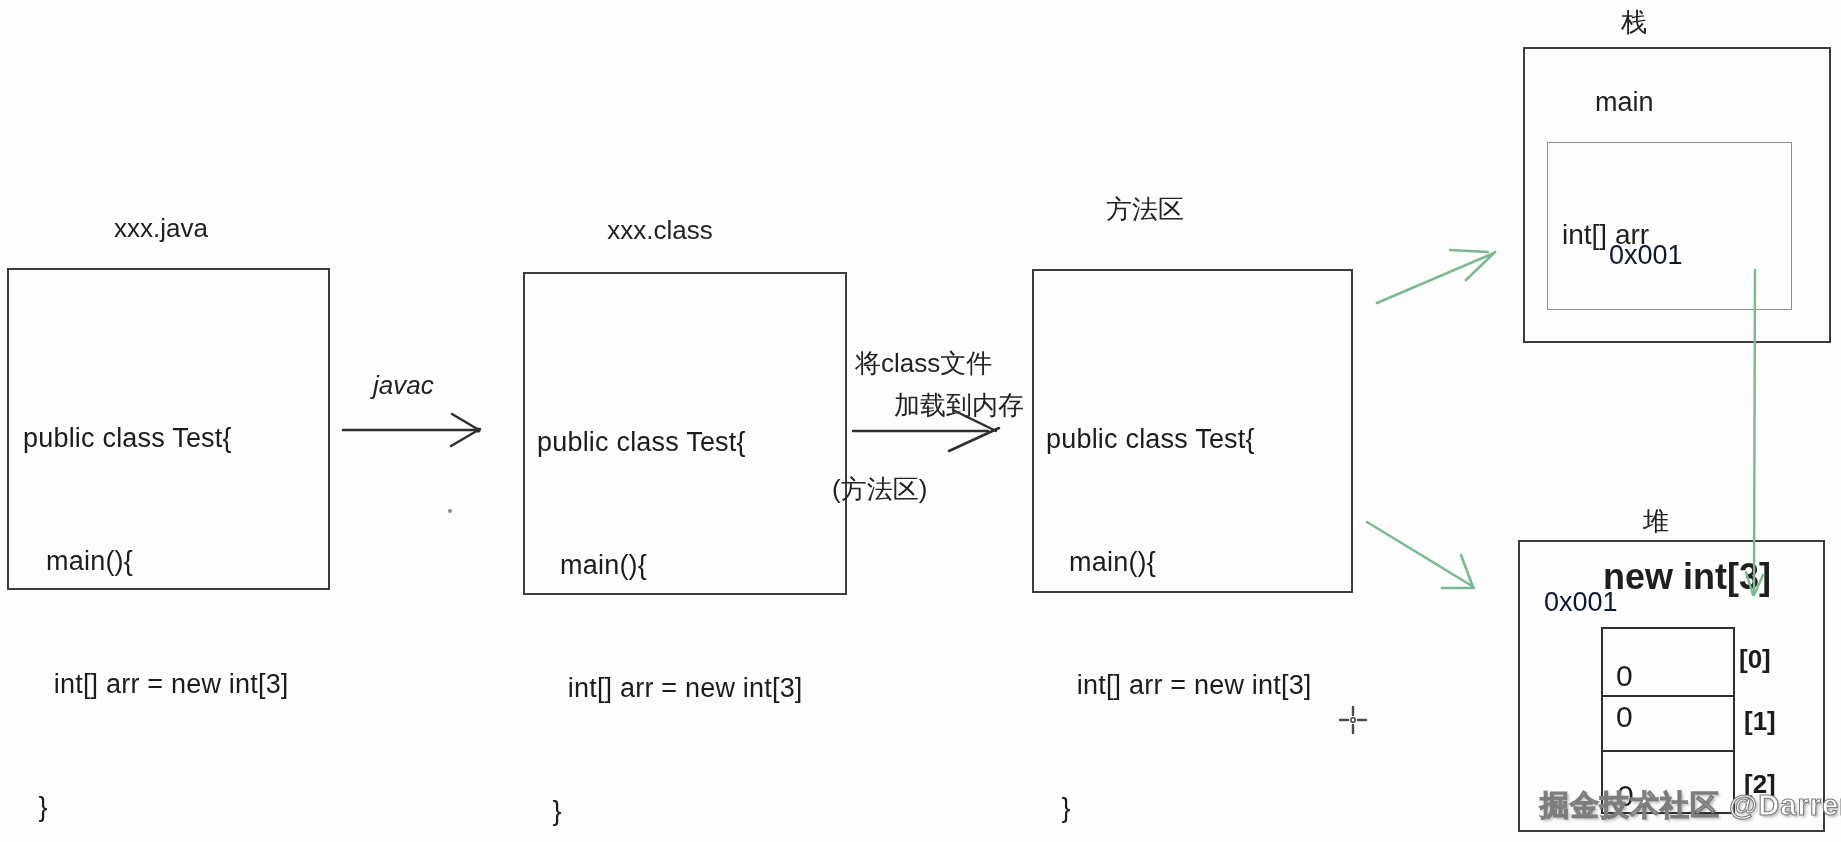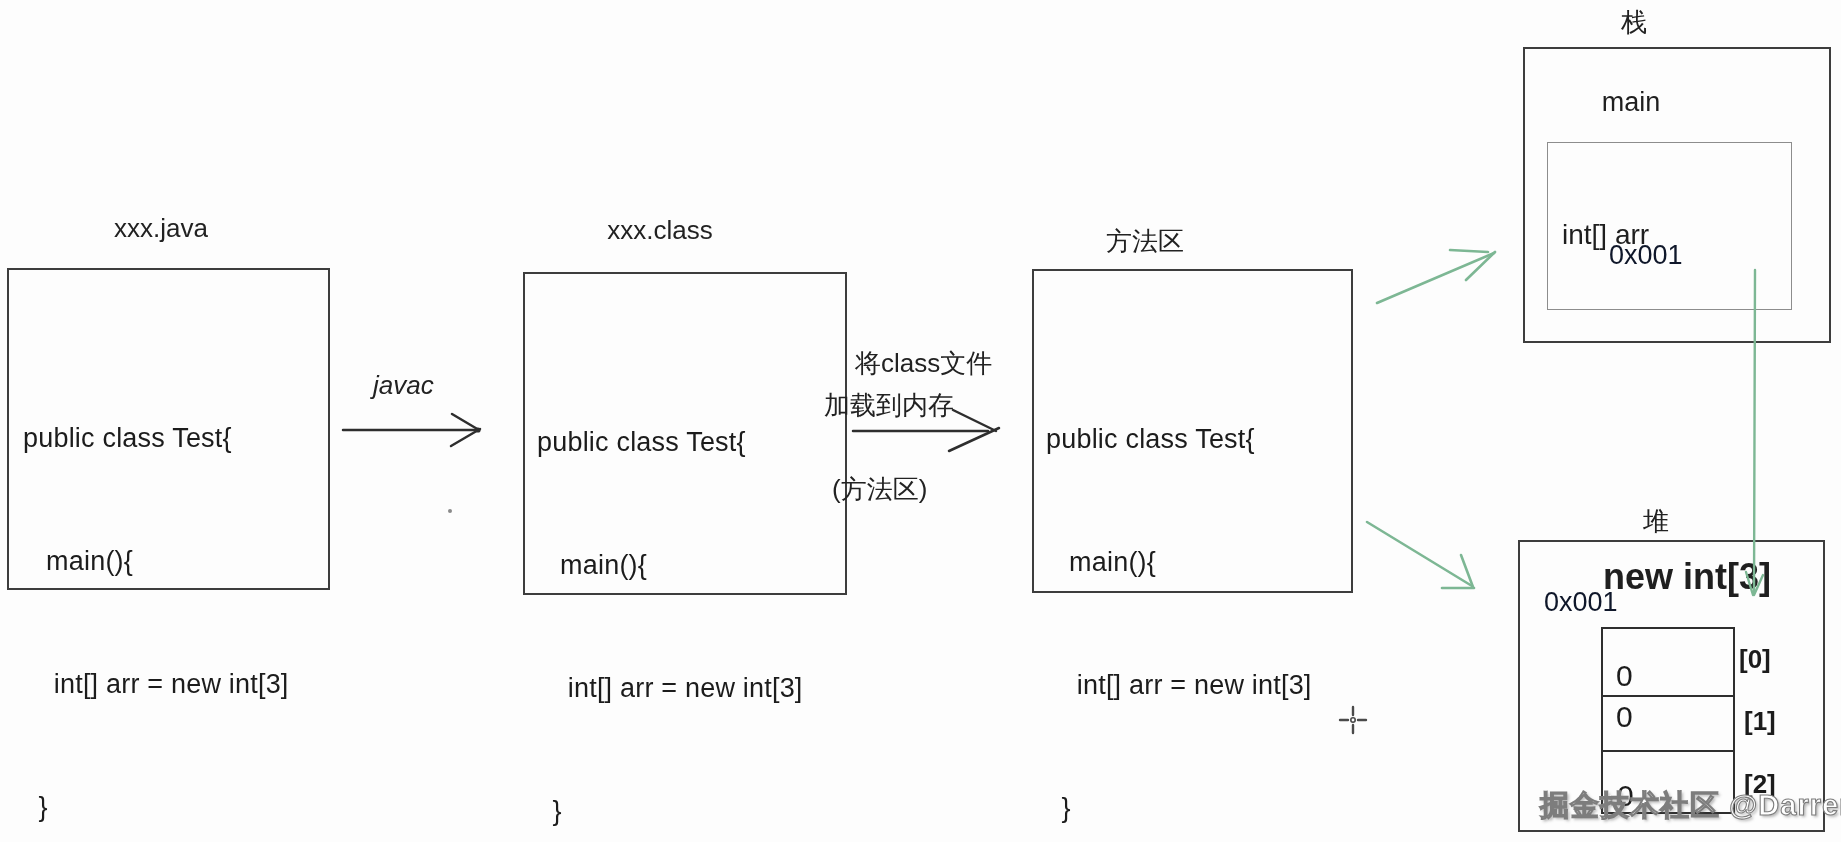--- a/index.html
+++ b/index.html
@@ -61,36 +61,36 @@
   <div class="box" style="left:523px;top:272px;width:320px;height:319px;"></div>
   <div class="code" style="left:537px;top:340px;">
     <div>public class Test{</div>
     <div>   main(){</div>
     <div>    int[] arr = new int[3]</div>
     <div>  }</div>
     
   </div>
 
   <div class="arrow-label" style="left:855px;top:346px;">将class文件</div>
-  <div class="arrow-label" style="left:824px;top:388px;">加载到内存</div>
+  <div class="arrow-label" style="left:894px;top:388px;">加载到内存</div>
   <div class="arrow-label" style="left:832px;top:472px;">(方法区)</div>
 
-  <div class="box-title" style="left:1095px;top:224px;width:100px;">方法区</div>
+  <div class="box-title" style="left:1095px;top:192px;width:100px;">方法区</div>
   <div class="box" style="left:1032px;top:269px;width:317px;height:320px;"></div>
   <div class="code" style="left:1046px;top:337px;">
     <div>public class Test{</div>
     <div>   main(){</div>
     <div>    int[] arr = new int[3]</div>
     <div>  }</div>
     
   </div>
 
   <div class="box-title" style="left:1608px;top:5px;width:52px;">栈</div>
   <div class="box" style="left:1523px;top:47px;width:304px;height:292px;"></div>
-  <div class="mem-label" style="left:1595px;top:87px;width:72px;text-align:center;">main</div>
+  <div class="mem-label" style="left:1595px;top:87px;width:72px;">main</div>
   <div class="inner-frame" style="left:1547px;top:142px;width:243px;height:166px;"></div>
   <div class="mem-label" style="left:1562px;top:199px;font-size:28px;margin-top:20px;">int[] arr</div>
   <div class="mem-label addr" style="left:1609px;top:240px;">0x001</div>
 
   <div class="box-title" style="left:1630px;top:504px;width:52px;">堆</div>
   <div class="box" style="left:1518px;top:540px;width:303px;height:288px;"></div>
   <div class="mem-label" style="left:1603px;top:556px;font-size:36px;font-weight:600;">new int[3]</div>
   <div class="mem-label addr" style="left:1544px;top:587px;">0x001</div>
 
   <div class="array-box" style="left:1601px;top:627px;width:130px;height:183px;"></div>

